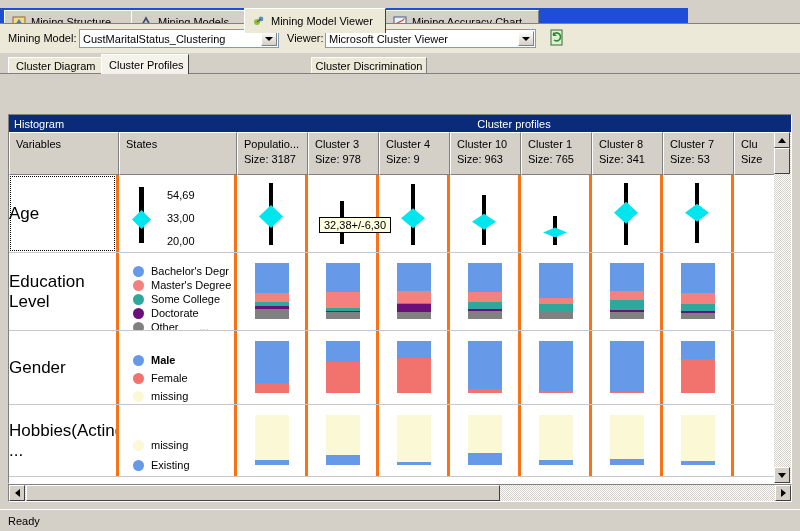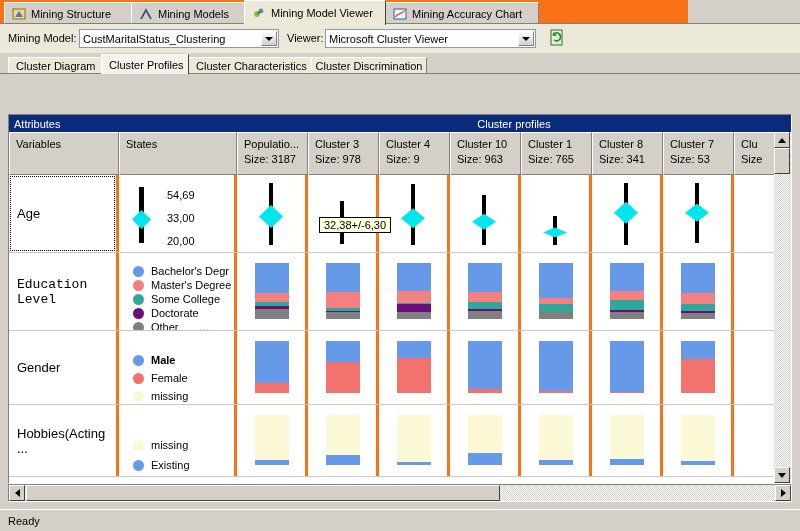--- a/index.html
+++ b/index.html
@@ -9,22 +9,22 @@
     overflow: hidden;
     background: #d4d0c8;
     font-family: "Liberation Sans", sans-serif;
     font-size: 11px;
     color: #000;
   }
   #app { position: relative; width: 800px; height: 531px; background: #d4d0c8; }
 
   
   #tabstrip {
-    position: absolute; left: 0; top: 0; width: 688px; height: 24px;
-    background: #f97316;
+    position: absolute; left: 0; top: 8px; width: 688px; height: 24px;
+    background: #1d4ed8;
   }
   .ttab {
     position: absolute; top: 2px; height: 22px;
     display: flex; align-items: center; gap: 5px;
     padding: 0 9px 0 7px;
     background: #d4d0c8;
     border-left: 1px solid #fff;
     border-top: 1px solid #fff;
     border-right: 1px solid #808080;
     font-size: 11px;
@@ -157,21 +157,21 @@
     white-space: nowrap;
     line-height: 15px;
   }
   #gridbody { position:absolute; left:0; top:60px; right:0; bottom:0; background:#fff; }
   .grow { display:flex; width:100%; border-bottom:1px solid #c8c8c8; }
   .gcell {
     border-right: 3px solid #f97316;
     position: relative;
     overflow: hidden;
   }
-  .varcell { display:flex; align-items:center; padding-left:8px; font-size:13px; }
+  .varcell { display:flex; align-items:center; font-size:17px; }
   .varcell.focus { }
   .varcell.focus .fr {
     position:absolute; left:1px; top:1px; right:1px; bottom:1px;
     border: 1px dotted #000;
   }
   .statecell { padding: 6px 0 0 0; font-size: 11px; }
 
   .legitem { display:flex; align-items:center; gap:7px; height:14px; padding-left:14px; }
   .swatch { width:11px; height:11px; border-radius:50%; flex:0 0 11px; }
   .legtext { white-space:nowrap; overflow:hidden; }
@@ -277,23 +277,20 @@
       </svg>
     </div>
   </div>
 
   <div id="subtabs">
       <div class="stab" style="left: 8px; width: 94px;">
         <span>Cluster Diagram</span>
       </div>
       <div class="stab sel" style="left: 101px; width: 88px;">
         <span>Cluster Profiles</span>
-      </div>
-      <div class="stab" style="left: 188px; width: 124px;">
-        <span>Cluster Characteristics</span>
       </div>
       <div class="stab" style="left: 311px; width: 116px; justify-content: center;">
         <span>Cluster Discrimination</span>
       </div>
     </div>
   <div id="subtabline"></div>
 
   <div id="optrow">
     <span class="chkbox chk" style="position:absolute;left:14px;top:87px;"></span>
     <span class="lbl" style="position:absolute;left:33px;top:88px;">Show legend</span>
@@ -306,21 +303,21 @@
           </div>
         <div>
             <i class="arrd2"></i>
           </div>
       </span>
     </div>
   </div>
 
   <div id="gridwrap">
     <div id="hdrband">
-      <div class="band" id="bandAttr">Attributes</div>
+      <div class="band" id="bandAttr">Histogram</div>
       <div class="band" id="bandProf">Cluster profiles</div>
     </div>
 
     <div id="colhdr">
         <div class="ch" style="width: 110px; flex: 0 0 110px;">
           <div>Variables</div>
         </div>
         <div class="ch" style="width: 118px; flex: 0 0 118px;">
           <div>States</div>
         </div>
@@ -413,21 +410,21 @@
           <div class="gcell" style="width: 71px; flex: 0 0 71px;">
             <div class="diamondwrap" style="left: 0px; top: 0px; width: 100%; height: 100%;">
               <div class="dline" style="top: 8px; height: 60.3915px;"></div>
               <div class="diamond" style="width: 24px; height: 18px; margin-left: -12px; top: 28.8293px; clip-path: polygon(50% 0px, 100% 50%, 50% 100%, 0px 50%);"></div>
             </div>
           </div>
           <div class="gcell" style="width: 71px; flex: 0 0 71px;"></div>
         </div>
         <div class="grow" style="height: 78px;">
           <div class="gcell varcell" style="width: 110px; flex: 0 0 110px;">
-            <span style="position: relative; font-family: Liberation Mono, monospace;">Education Level</span>
+            <span style="position: relative;">Education Level</span>
           </div>
           <div class="gcell statecell" style="width: 118px; flex: 0 0 118px;">
             <div style="padding-top: 5px;">
               <div class="legitem" style="height: 14px;">
                 <span class="swatch" style="background: rgb(102, 153, 232);"></span>
                 <span class="legtext">Bachelor's Degr</span>
               </div>
               <div class="legitem" style="height: 14px;">
                 <span class="swatch" style="background: rgb(244, 128, 128);"></span>
                 <span class="legtext">Master's Degree</span>

